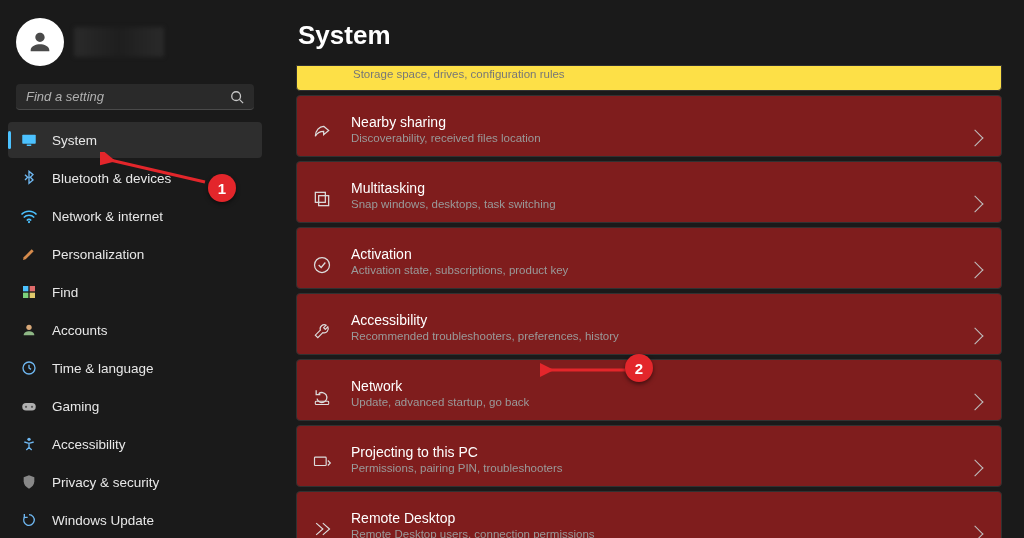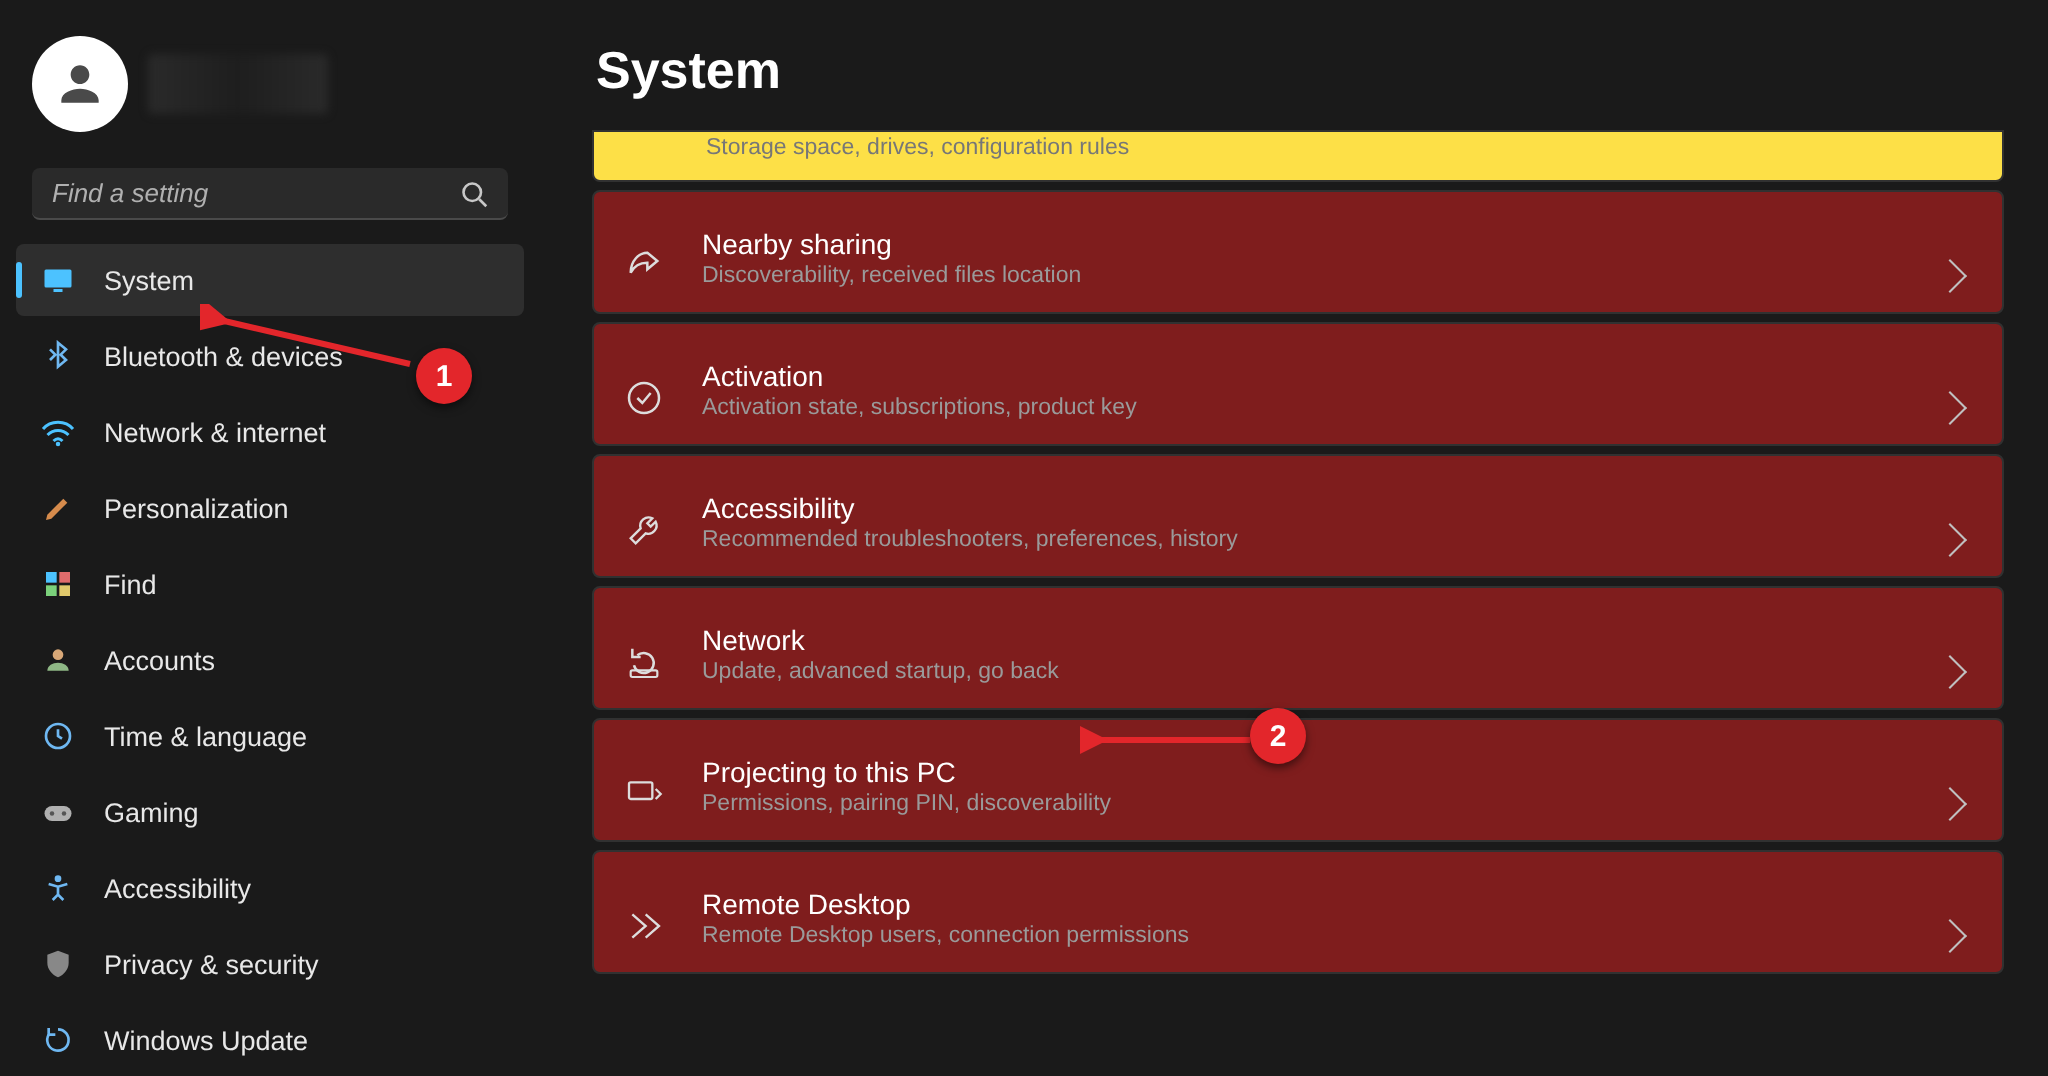--- a/index.html
+++ b/index.html
@@ -344,20 +344,33 @@
             <path d="M14 4l6 5-6 5V10c-5 0-8 2-10 6 0-7 5-12 10-12v0z" fill="none" stroke="#ddd" stroke-width="1.5"></path>
           </svg>
       </span>
       <div class="card-text">
         <div class="card-title">Nearby sharing</div>
         <div class="card-subtitle">Discoverability, received files location</div>
       </div>
       <div class="chev"></div>
     </div>
 
+    <div class="card">
+      <span class="card-icon">
+        <svg viewBox="0 0 24 24">
+            <rect x="4" y="4" width="12" height="12" fill="none" stroke="#ddd" stroke-width="1.5"></rect>
+            <rect x="8" y="8" width="12" height="12" fill="none" stroke="#ddd" stroke-width="1.5"></rect>
+          </svg>
+      </span>
+      <div class="card-text">
+        <div class="card-title">Multitasking</div>
+        <div class="card-subtitle">Snap windows, desktops, task switching</div>
+      </div>
+      <div class="chev"></div>
+    </div>
 
     <div class="card">
       <span class="card-icon">
         <svg viewBox="0 0 24 24">
             <circle cx="12" cy="12" r="9" fill="none" stroke="#ddd" stroke-width="1.5"></circle>
             <path d="M8 12l3 3 5-6" fill="none" stroke="#ddd" stroke-width="1.5"></path>
           </svg>
       </span>
       <div class="card-text">
         <div class="card-title">Activation</div>
@@ -396,21 +409,21 @@
 
     <div class="card">
       <span class="card-icon">
         <svg viewBox="0 0 24 24">
             <rect x="3" y="5" width="14" height="10" rx="1" fill="none" stroke="#ddd" stroke-width="1.4"></rect>
             <path d="M19 9l3 3-3 3" fill="none" stroke="#ddd" stroke-width="1.4"></path>
           </svg>
       </span>
       <div class="card-text">
         <div class="card-title">Projecting to this PC</div>
-        <div class="card-subtitle">Permissions, pairing PIN, discoverability</div>
+        <div class="card-subtitle">Permissions, pairing PIN, troubleshooters</div>
       </div>
       <div class="chev"></div>
     </div>
 
     <div class="card">
       <span class="card-icon">
         <svg viewBox="0 0 24 24">
             <path d="M5 5l8 7-8 7M13 5l8 7-8 7" fill="none" stroke="#ddd" stroke-width="1.4"></path>
           </svg>
       </span>

